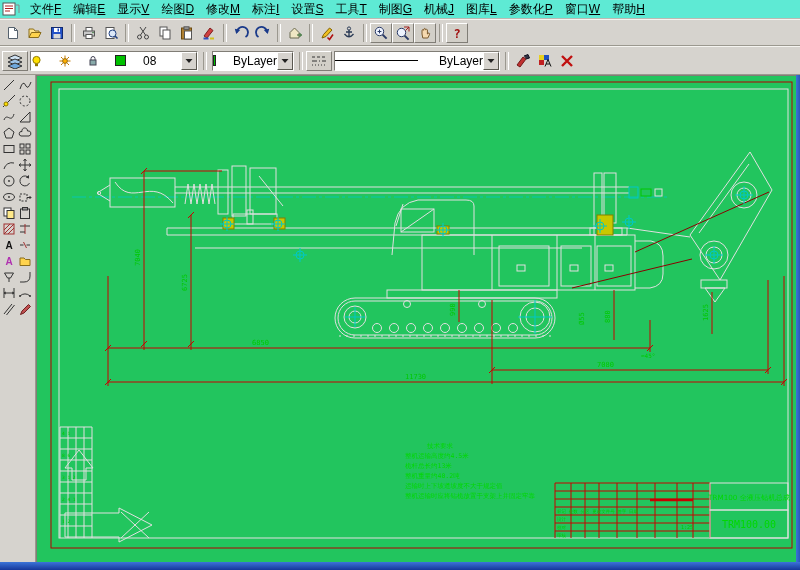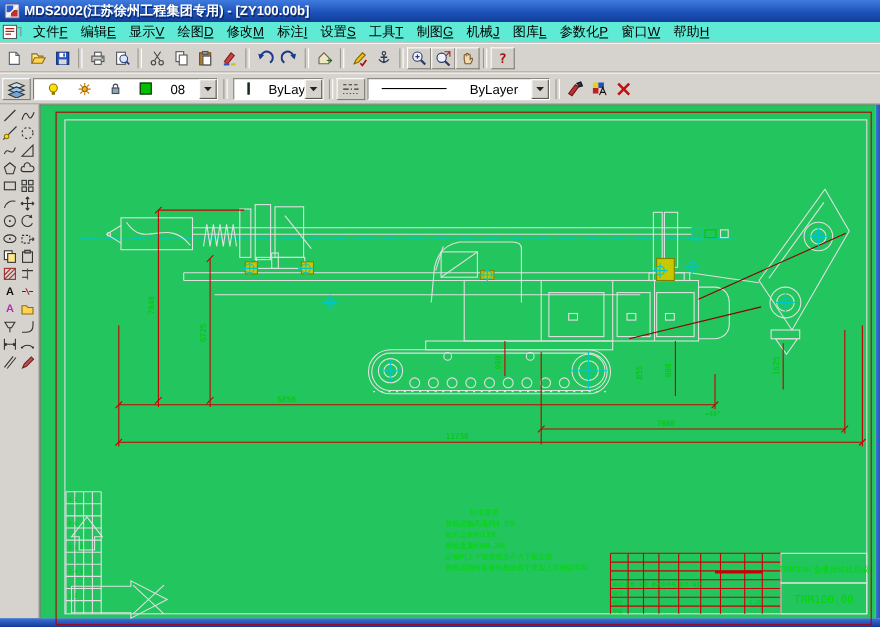--- a/index.html
+++ b/index.html
@@ -22,21 +22,21 @@
   .tbrow{background:#d6d3ce;display:flex;align-items:center;flex:0 0 auto;
          border-top:1px solid #f5f4f0;border-bottom:1px solid #9b988f;padding:1px 2px;}
   .tb1{height:23px;}
   .tb2{height:25px;}
   .tb{width:22px;height:20px;background:#d6d3ce;border:1px solid #d6d3ce;padding:0;margin:0;
       display:flex;align-items:center;justify-content:center;}
   .tb.raised{border-color:#fff #807d76 #807d76 #fff;background:#d2cfc8;}
   .sep{width:2px;height:18px;border-left:1px solid #9b988f;border-right:1px solid #fff;margin:0 3px;}
   .combo{height:20px;background:#fff;border:1px solid;border-color:#807d76 #fff #fff #807d76;
          display:flex;align-items:center;font-size:12px;margin:0 2px;box-sizing:border-box;}
-  .combo .cbody{display:flex;align-items:center;gap:17px;padding:0 12px;flex:1;overflow:hidden;white-space:nowrap;}
+  .combo .cbody{display:flex;align-items:center;gap:17px;padding:0 0;flex:1;overflow:hidden;white-space:nowrap;}
   .combo .arrowbtn{width:16px;height:18px;background:#d6d3ce;border:1px solid;
                    border-color:#fff #5a5850 #5a5850 #fff;display:flex;align-items:center;justify-content:center;padding:0;}
   .swatch{width:9px;height:9px;background:#00c000;border:1px solid #222;display:inline-block;}
   .ltline{flex:1;height:1px;background:#000;margin-right:4px;}
   
   .client{flex:1;display:flex;min-height:0;}
   .palette{width:34px;background:#d6d3ce;display:grid;grid-template-columns:16px 16px;
            grid-auto-rows:16px;align-content:start;padding:2px 0 0 1px;gap:0;
            border-right:1px solid #9b988f;flex:0 0 auto;}
   .pt{width:16px;height:16px;background:#d6d3ce;border:1px solid #d6d3ce;padding:0;margin:0;
@@ -46,29 +46,20 @@
   .rborder{width:6px;background:linear-gradient(90deg,#3c74d8,#1c4aa8);flex:0 0 auto;}
   .bborder{height:8px;background:linear-gradient(180deg,#3c74d8,#16379a);flex:0 0 auto;}
   svg text{font-family:"DejaVu Sans Mono","Liberation Mono",monospace;}
   svg .cjk{font-family:"DejaVu Sans","Liberation Sans",sans-serif;}
 </style>
 </head>
 <body>
 
 <div class="window">
 
-  <div class="titlebar">
-    <svg class="ticon" viewBox="0 0 14 14">
-      <rect x="0.5" y="0.5" width="13" height="13" fill="#e8e8e8" stroke="#405090"></rect>
-      <rect x="2" y="2" width="6" height="6" fill="#2a5ad0"></rect>
-      <rect x="6" y="6" width="6" height="6" fill="#c03030"></rect>
-      <path d="M2 12 L12 2" stroke="#fff" stroke-width="1"></path>
-    </svg>
-    <span class="ttext">MDS2002(江苏徐州工程集团专用) - [ZY100.00b]</span>
-  </div>
 
   <div class="menubar">
     <svg class="docicon" viewBox="0 0 18 14">
       <rect x="1" y="1" width="12" height="12" fill="#fff" stroke="#555"></rect>
       <path d="M3 4 H11 M3 6.5 H11 M3 9 H8" stroke="#b02020" stroke-width="1"></path>
       <path d="M13 3 L17 3 L17 11" stroke="#888" fill="none"></path>
     </svg>
     <span class="mi"><span>文件</span><u>F</u></span>
     <span class="mi"><span>编辑</span><u>E</u></span>
     <span class="mi"><span>显示</span><u>V</u></span>

